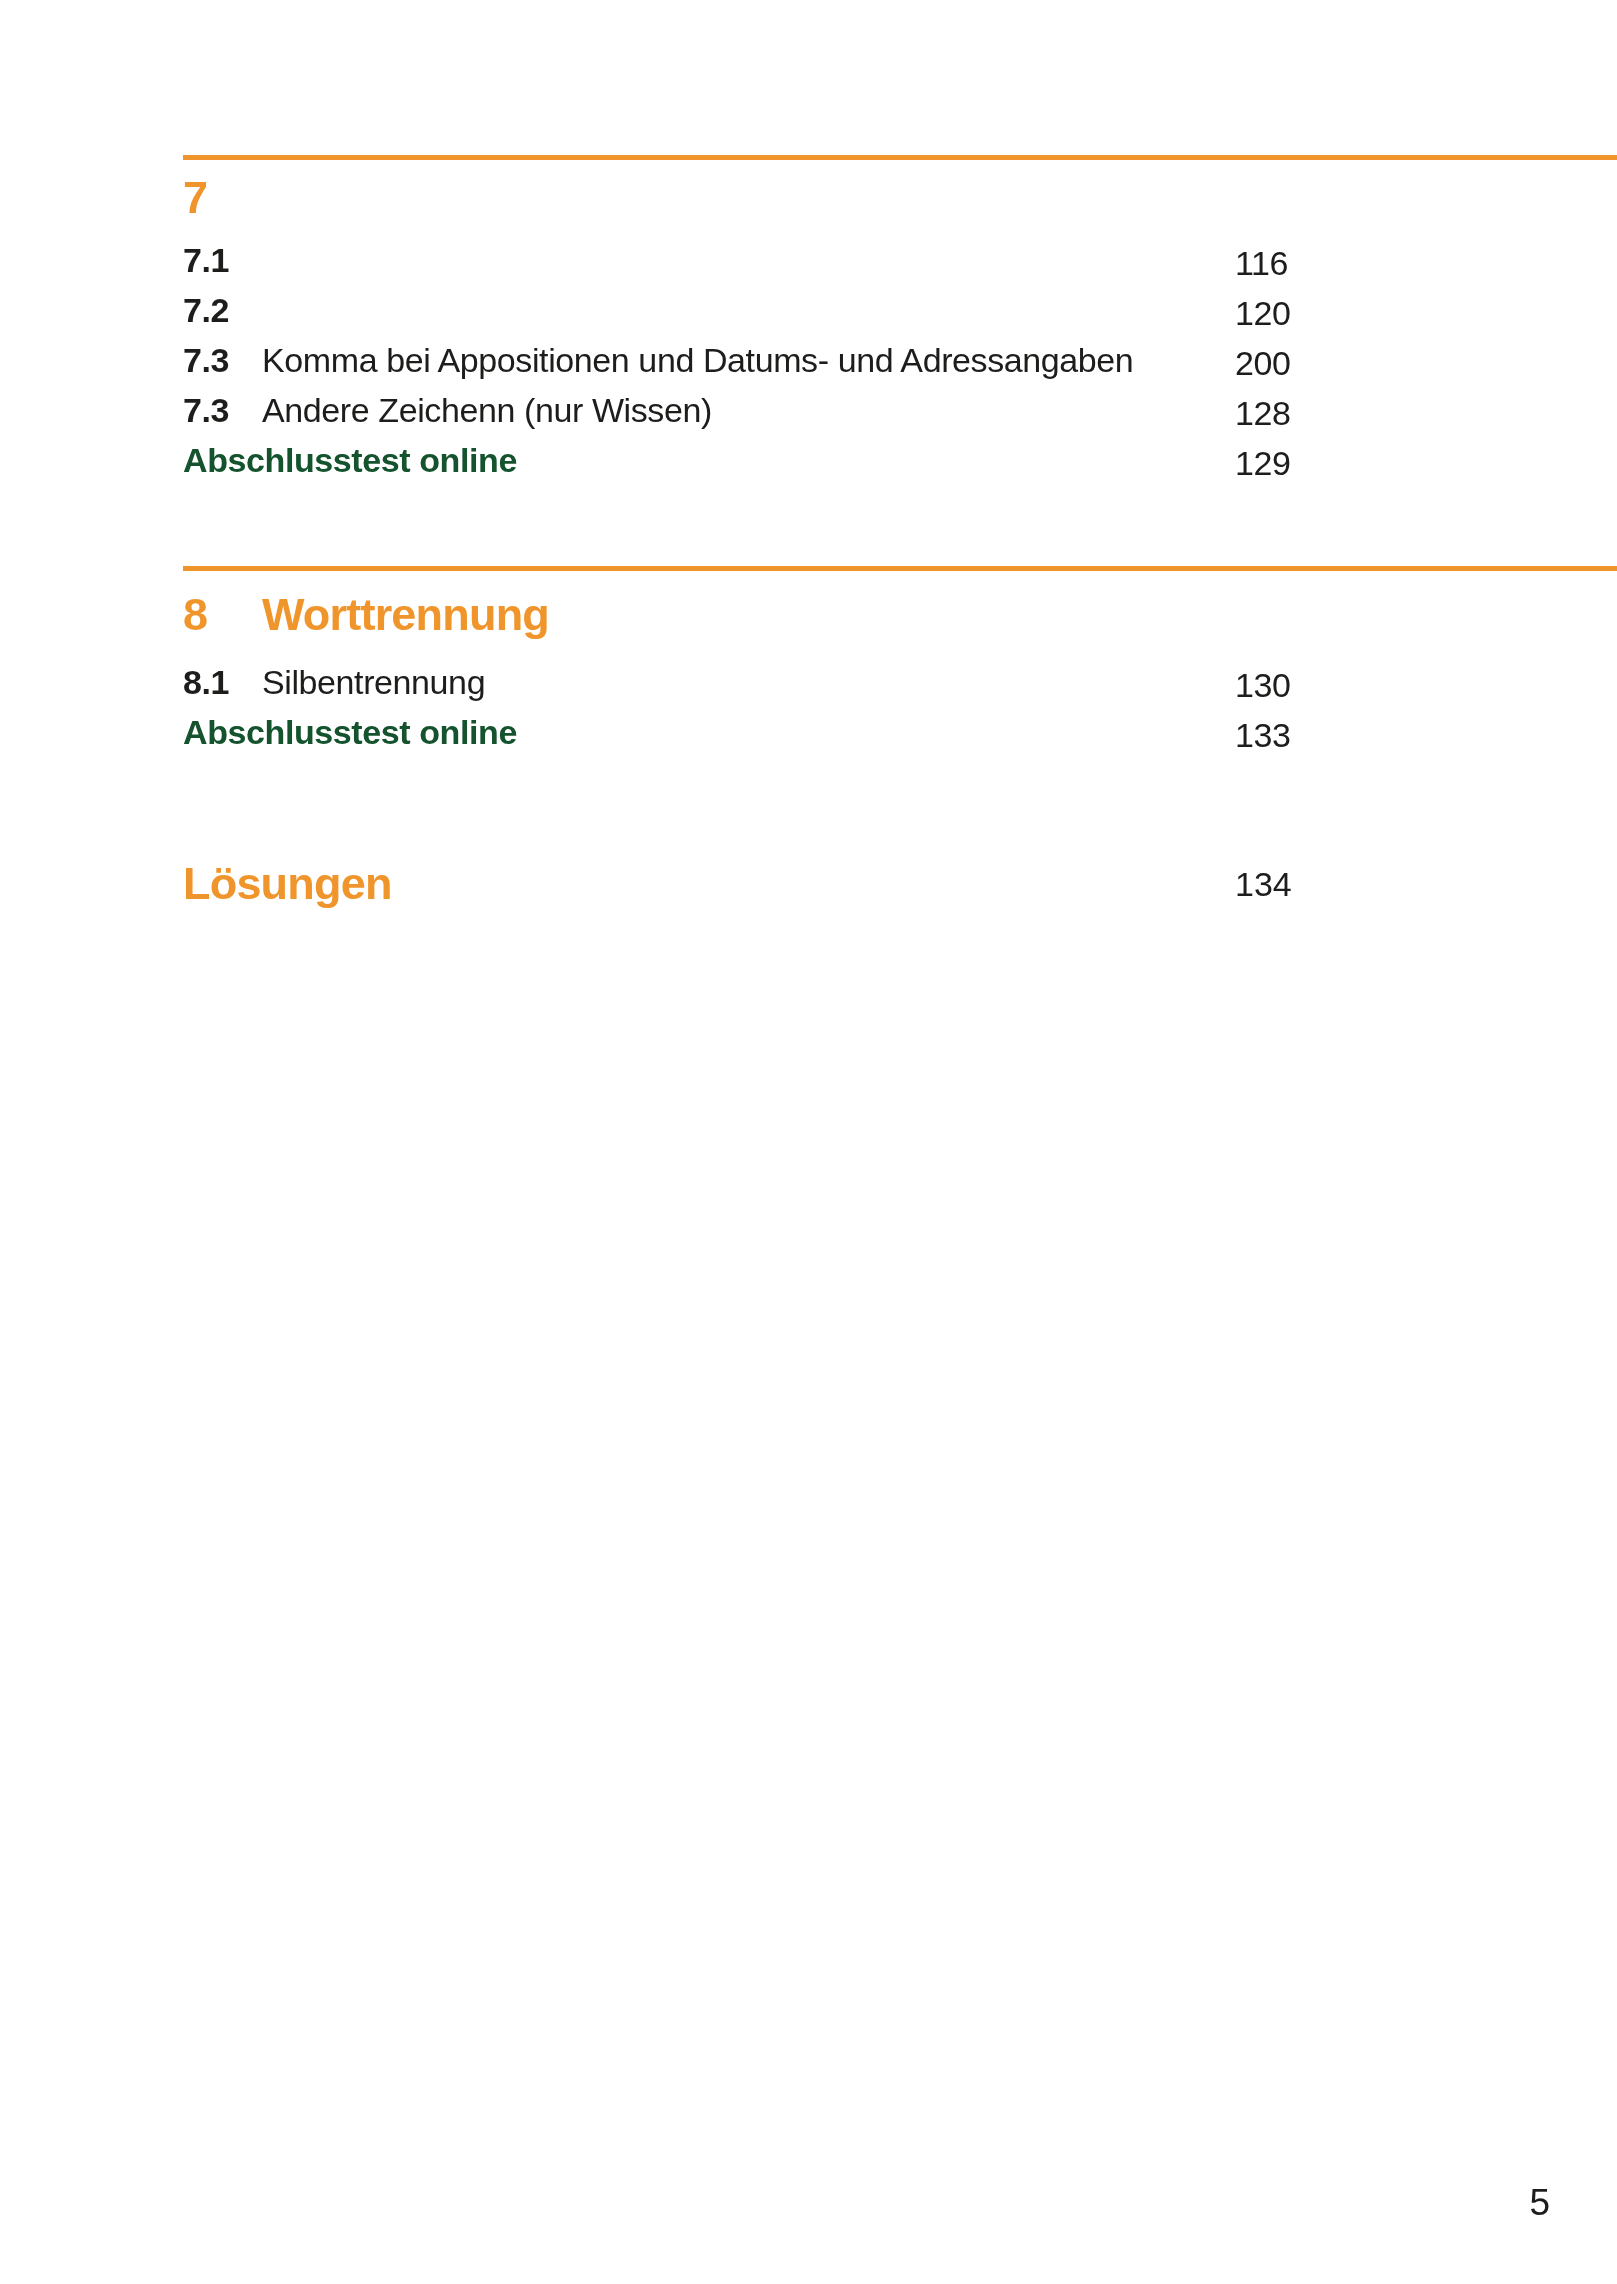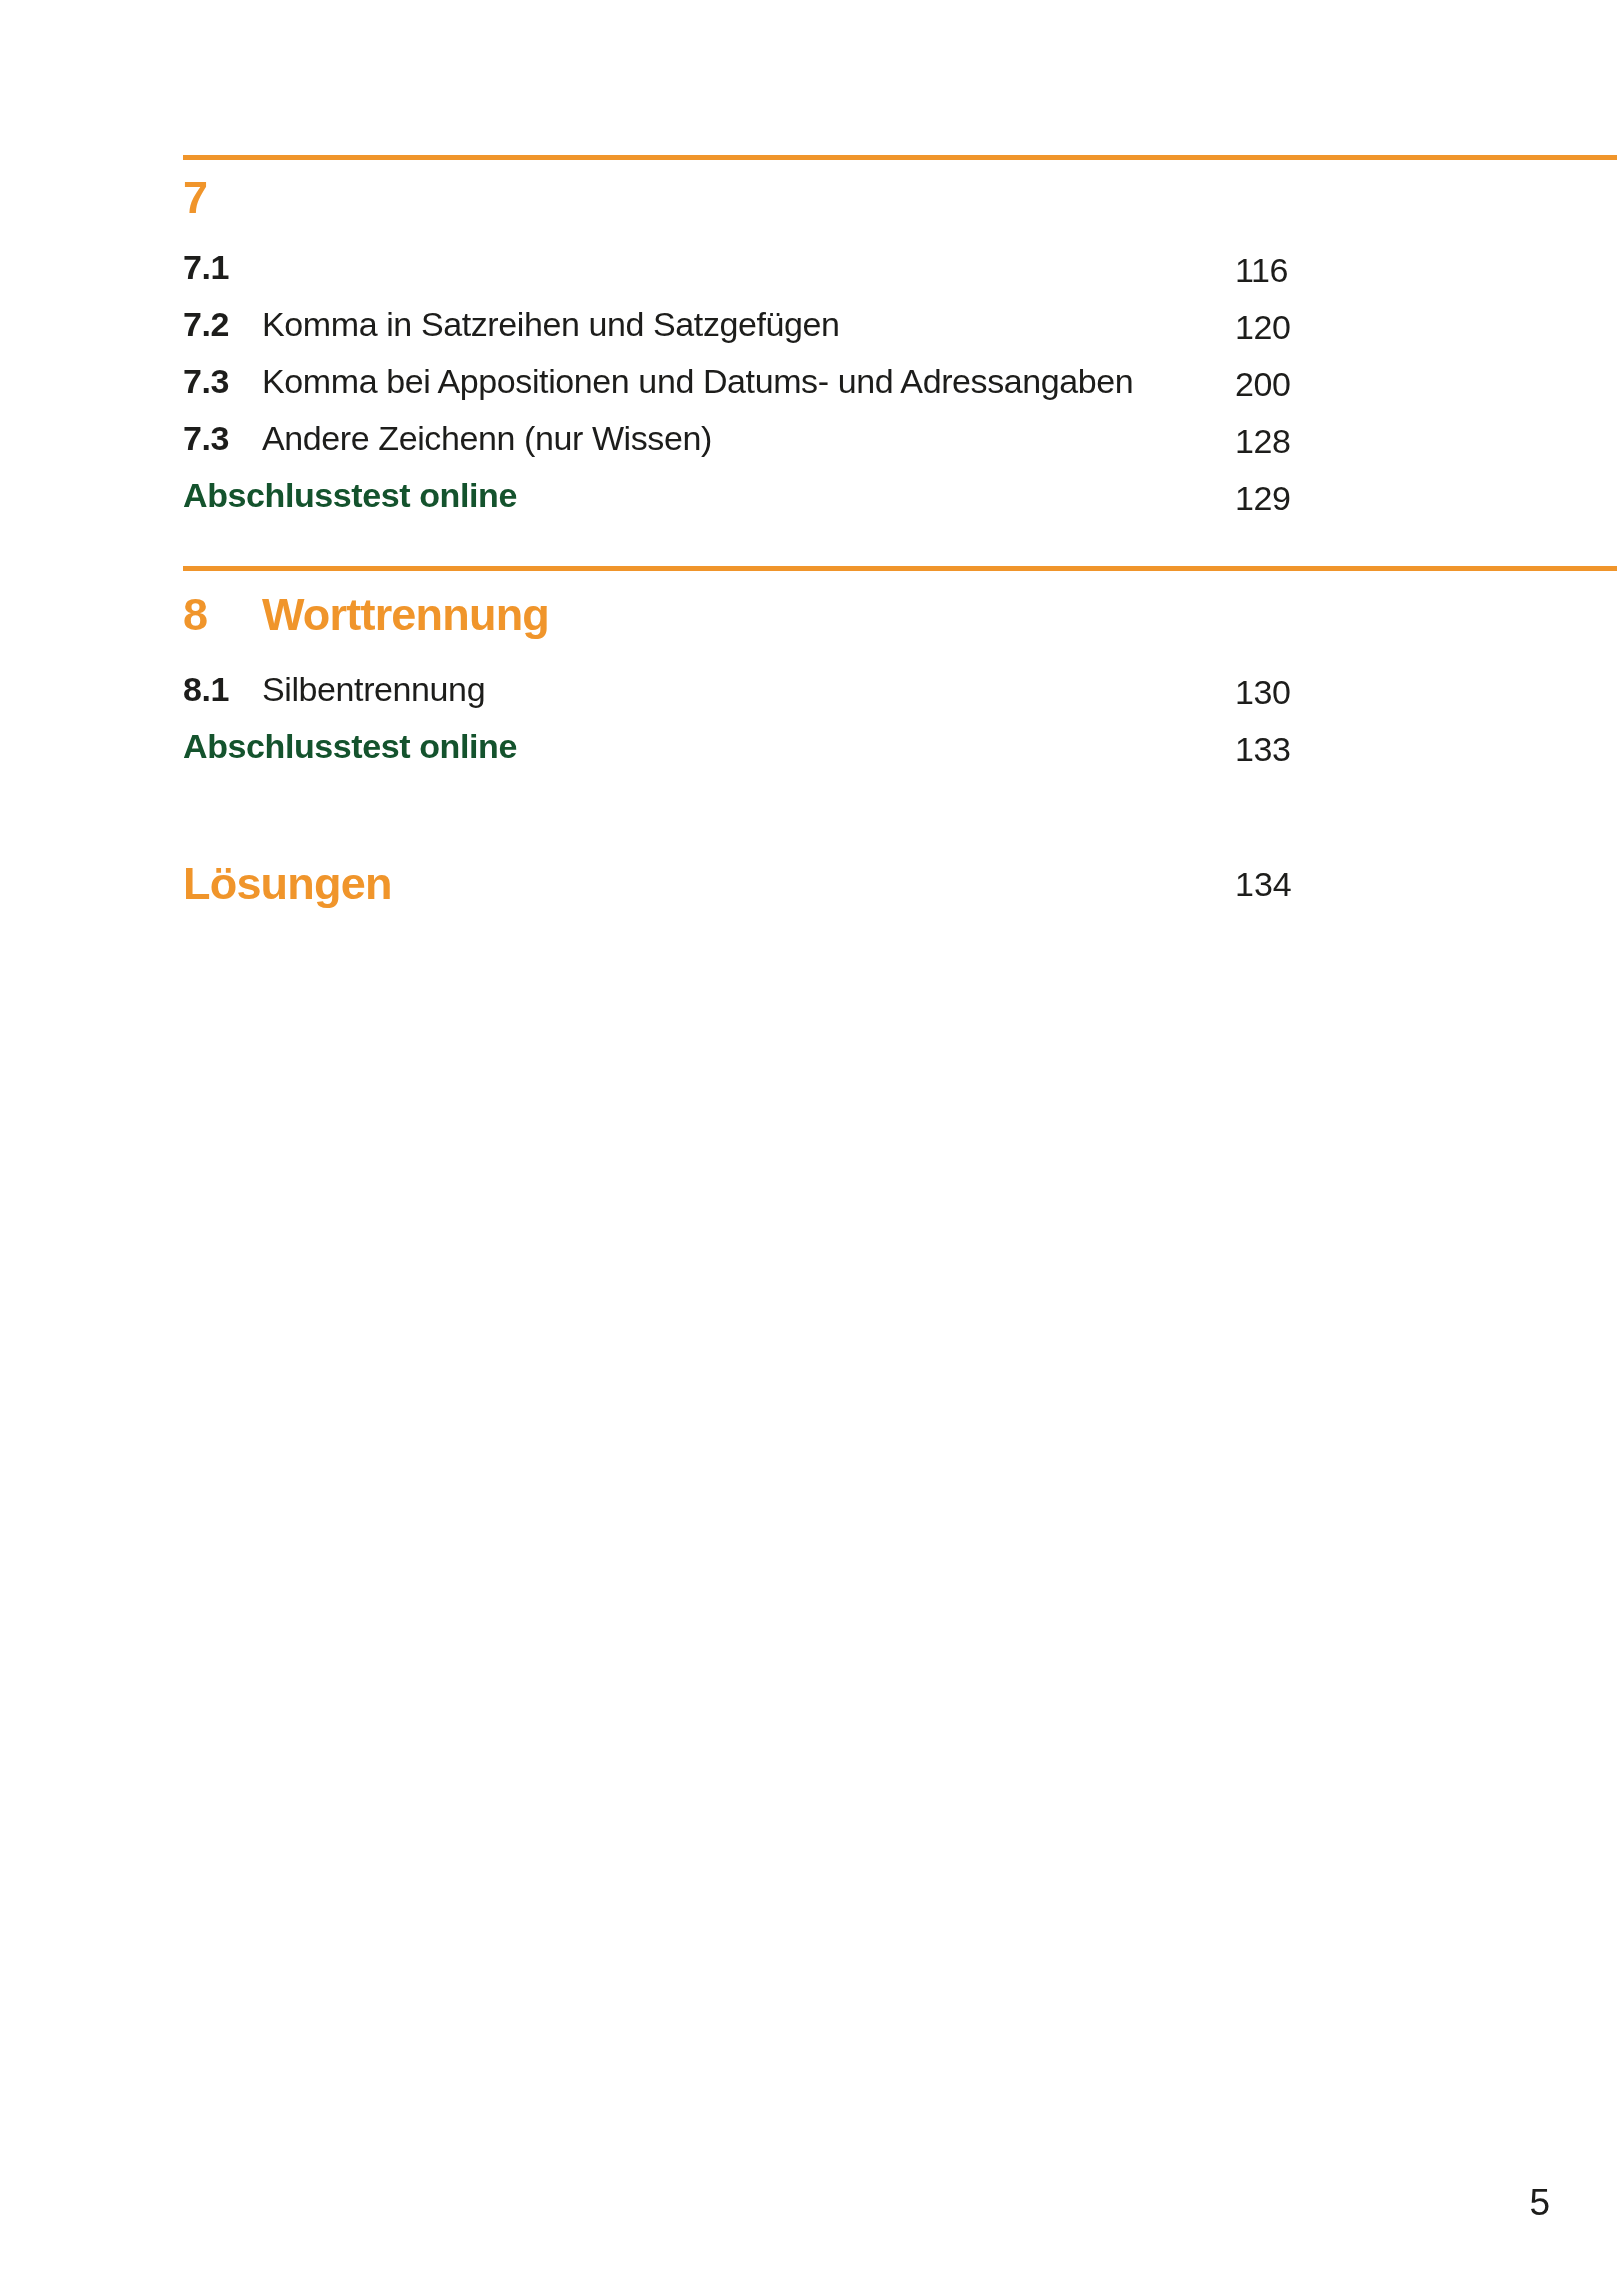--- a/index.html
+++ b/index.html
@@ -29,21 +29,21 @@
   .heading-1 { top: 174px; }
   .heading-2 { top: 591px; }
 
   .rows { position: absolute; left: 183px; right: 0; }
   .rows-1 { top: 235px; }
   .rows-2 { top: 657px; }
 
   .toc-row {
     position: relative; height: 50px;
     display: flex; align-items: center;
-    font-size: 34px; letter-spacing: -0.4px; margin-top: 7px;
+    font-size: 34px; letter-spacing: -0.4px;
   }
   .toc-row .num { width: 79px; flex: 0 0 79px; font-weight: bold; }
   .toc-row .title { flex: 1 1 auto; }
   .toc-row .pagenum {
     position: absolute; left: 1052px; top: 3px; height: 50px;
     display: flex; align-items: center;
   }
   .toc-row.test-row .label {
     font-weight: bold; color: #14532d;
   }
@@ -78,21 +78,20 @@
     <span class="sec-num">7</span>
   </div>
 
   <div class="rows rows-1">
     <div class="toc-row">
       <span class="num">7.1</span>
       <span class="pagenum">116</span>
     </div>
     <div class="toc-row">
       <span class="num">7.2</span>
-      <span class="title">Komma in Satzreihen und Satzgefügen</span>
       <span class="pagenum">120</span>
     </div>
     <div class="toc-row">
       <span class="num">7.3</span>
       <span class="title">Komma bei Appositionen und Datums- und Adressangaben</span>
       <span class="pagenum">200</span>
     </div>
     <div class="toc-row">
       <span class="num">7.3</span>
       <span class="title">Andere Zeichenn (nur Wissen)</span>

